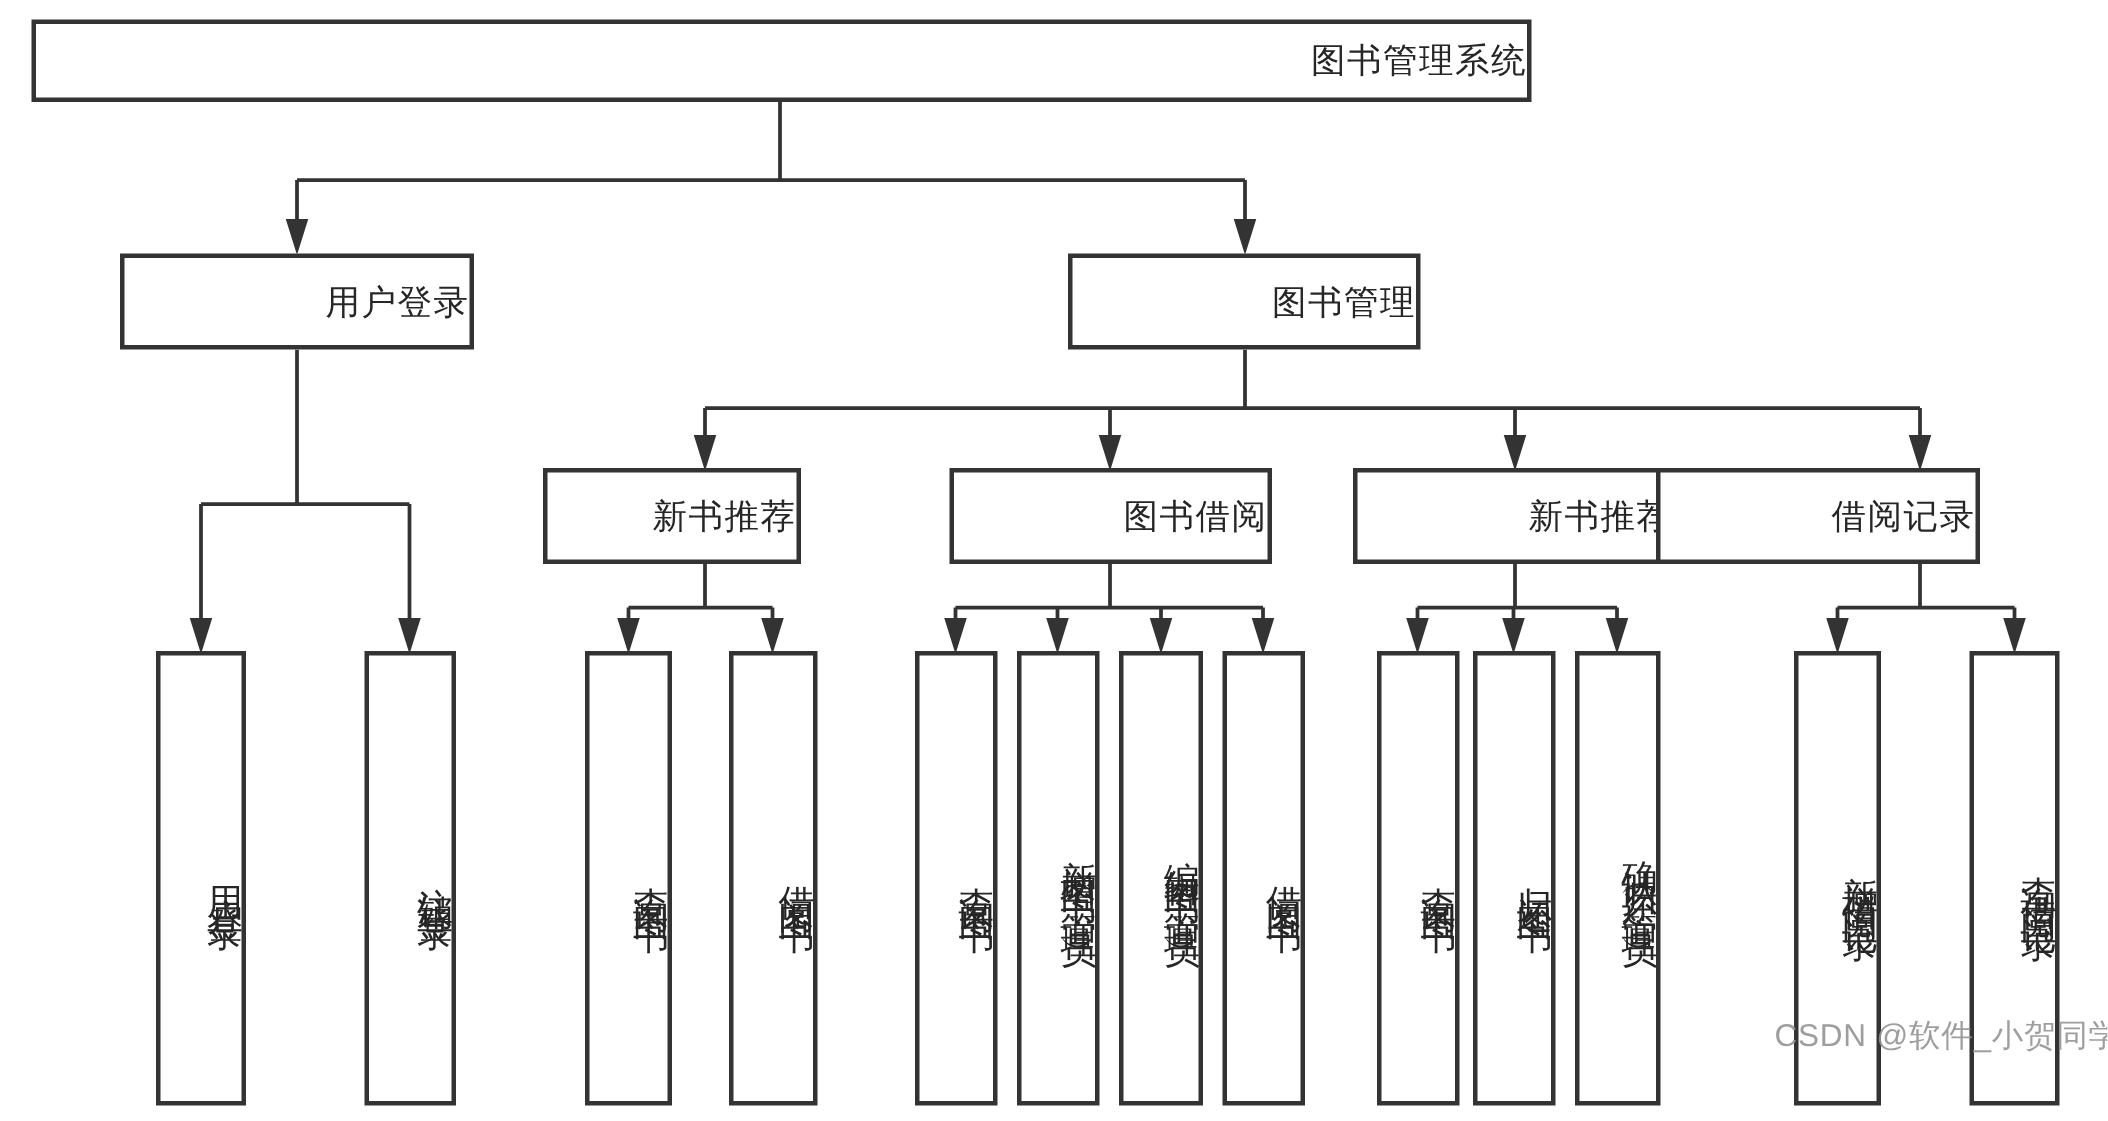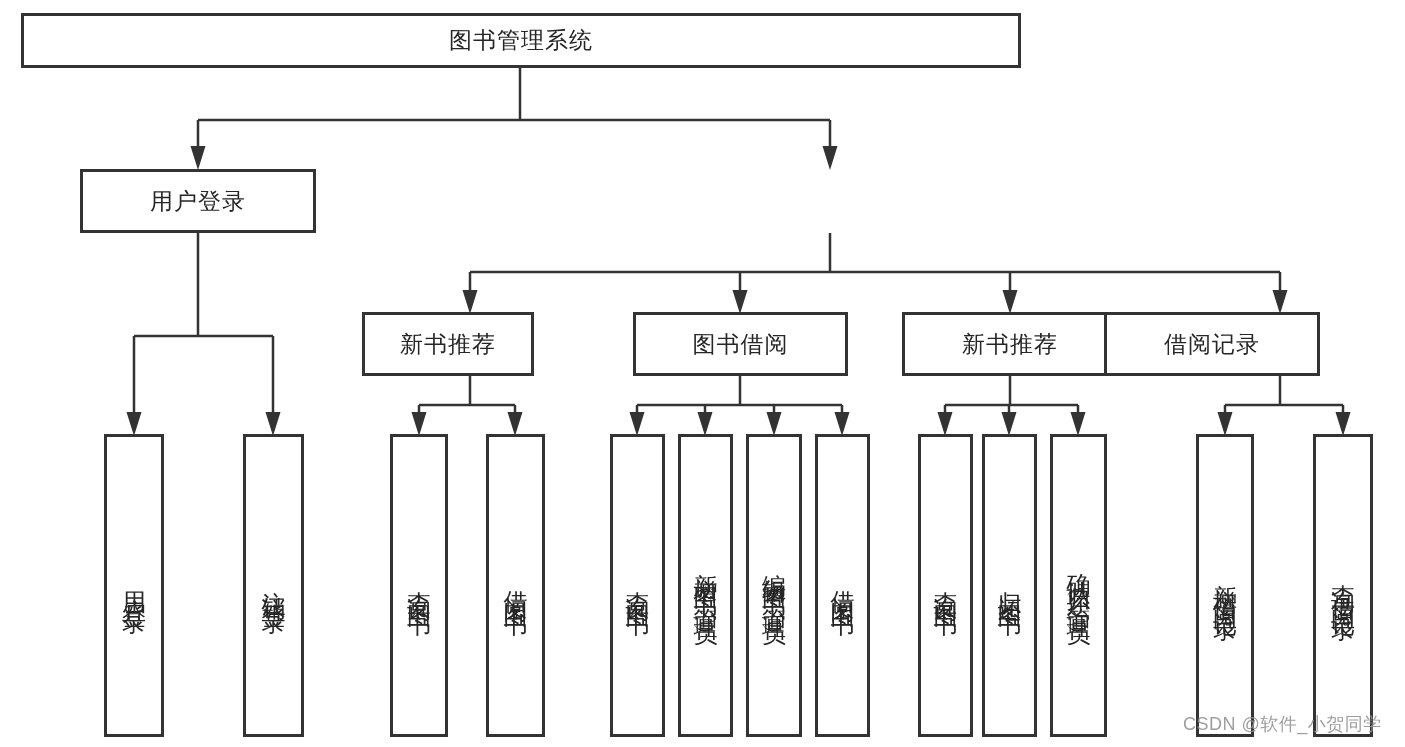--- a/index.html
+++ b/index.html
@@ -13,21 +13,21 @@
   .connectors{position:absolute;left:0;top:0;width:1405px;height:747px;}
   .connectors path{stroke:#333333;stroke-width:2.5;fill:none;}
   .connectors polygon{fill:#333333;stroke:none;}
   .box{
     position:absolute;
     box-sizing:border-box;
     border:3px solid #333333;
     background:#ffffff;
     display:flex;
     align-items:center;
-    justify-content:center;
+    justify-content:flex-end;
     color:#262626;
     font-size:23px;
     letter-spacing:1px;
     text-align:center;
     z-index:2;
   }
   .vbox{
     writing-mode:vertical-rl;
     text-orientation:mixed;
     font-size:24px;
@@ -55,23 +55,23 @@
   .l6{left:678px;width:55px;}
   .l7{left:746px;width:56px;}
   .l8{left:815px;width:55px;}
   .l9{left:918px;width:55px;}
   .l10{left:982px;width:55px;}
   .l11{left:1050px;width:57px;}
   .l12{left:1196px;width:58px;}
   .l13{left:1313px;width:60px;}
   .watermark{
     position:absolute;
-    left:1183px;top:712px;
+    left:1183px;top:676px;
     width:215px;
-    font-size:18px;
+    font-size:21px;
     color:rgba(148,148,148,0.9);
     letter-spacing:0.5px;
     white-space:nowrap;
     z-index:5;
   }
 </style>
 </head>
 <body>
 
 <div class="canvas">
@@ -111,20 +111,23 @@
     <polygon points="1217.5,412 1232.5,412 1225,436"></polygon>
     <polygon points="1335.5,412 1350.5,412 1343,436"></polygon>
   </svg>
 
   <div class="box b-root">
     <span>图书管理系统</span>
   </div>
 
   <div class="box b-userlogin">
     <span>用户登录</span>
+  </div>
+  <div class="box b-bookmgmt">
+    <span>图书管理</span>
   </div>
 
   <div class="box b-newbook">
     <span>新书推荐</span>
   </div>
   <div class="box b-bookborrow">
     <span>图书借阅</span>
   </div>
   <div class="box b-currborrow">
     <span>新书推荐</span>

